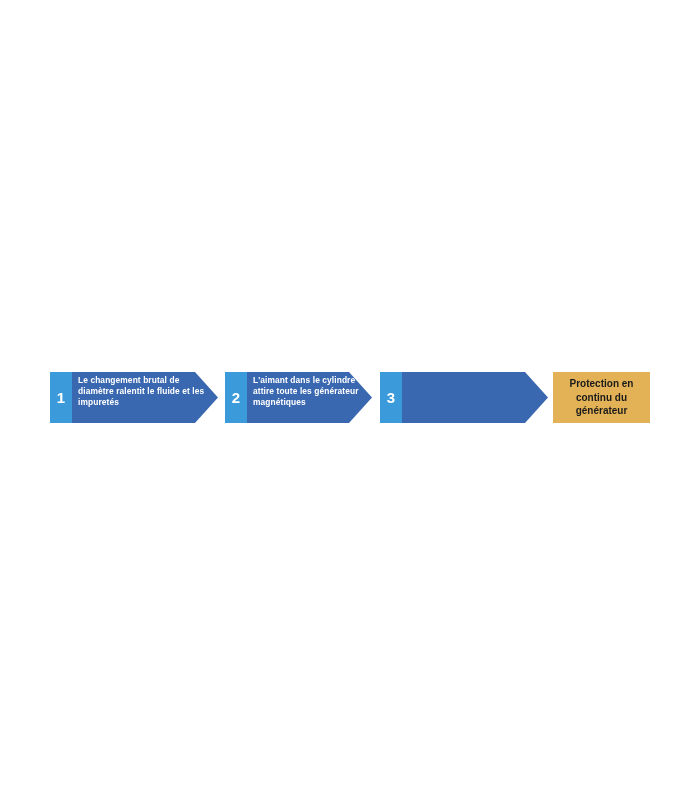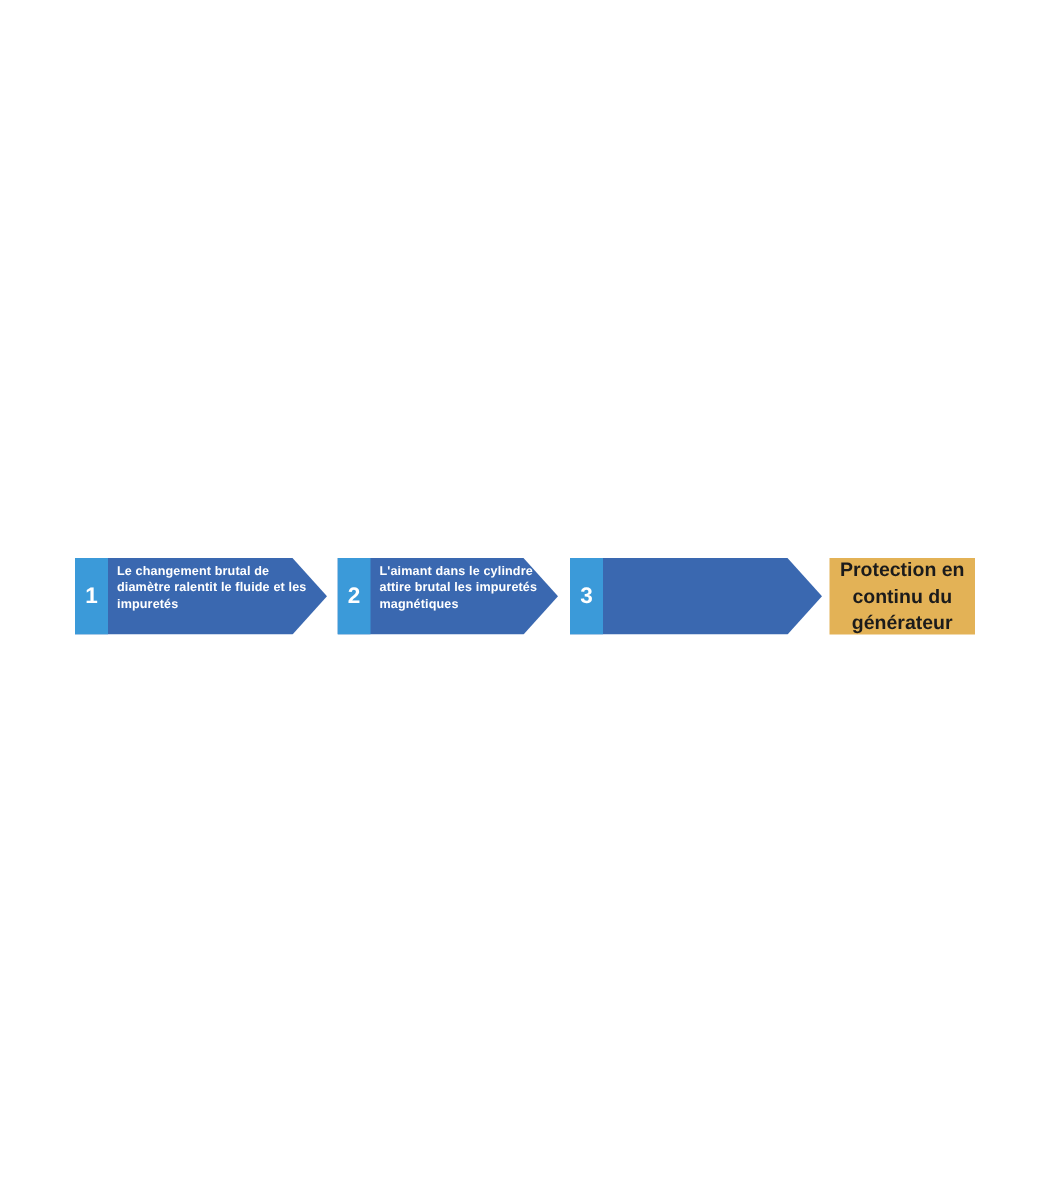--- a/index.html
+++ b/index.html
@@ -99,21 +99,21 @@
     position: absolute;
     left: 503px;
     top: 0;
     width: 97px;
     height: 51px;
     display: flex;
     align-items: center;
     justify-content: center;
     text-align: center;
     color: #1b1b1b;
-    font-size: 13px;
+    font-size: 10px;
     font-weight: bold;
     line-height: 1.38;
     font-family: "Liberation Sans", sans-serif;
     white-space: pre-line;
     box-sizing: border-box;
     padding: 0 5px;
     user-select: none;
   }
 </style>
 </head>
@@ -131,21 +131,21 @@
       <div class="step-num" style="color: rgb(255, 255, 255);">1</div>
       <div class="step-text" style="color: rgb(255, 255, 255);">Le  changement brutal de diamètre ralentit le fluide et les impuretés</div>
     </div>
 
     <div class="step" id="step-2">
       <svg class="step-shape" viewBox="0 0 147 51" preserveAspectRatio="none">
         <path d="M 0 0 L 124 0 L 147 25.5 L 124 51 L 0 51 Z" fill="#3A68B0"></path>
         <path d="M 0 0 L 22 0 L 22 51 L 0 51 Z" fill="#3B9AD9"></path>
       </svg>
       <div class="step-num" style="color: rgb(255, 255, 255);">2</div>
-      <div class="step-text" style="color: rgb(255, 255, 255);">L'aimant dans le cylindre attire brutal les impuretés magnétiques</div>
+      <div class="step-text" style="color: rgb(255, 255, 255);">L'aimant dans le cylindre attire toute les générateur magnétiques</div>
     </div>
 
     <div class="step" id="step-3">
       <svg class="step-shape" viewBox="0 0 168 51" preserveAspectRatio="none">
         <path d="M 0 0 L 145 0 L 168 25.5 L 145 51 L 0 51 Z" fill="#3A68B0"></path>
         <path d="M 0 0 L 22 0 L 22 51 L 0 51 Z" fill="#3B9AD9"></path>
       </svg>
       <div class="step-num" style="color: rgb(255, 255, 255);">3</div>
     </div>
 

